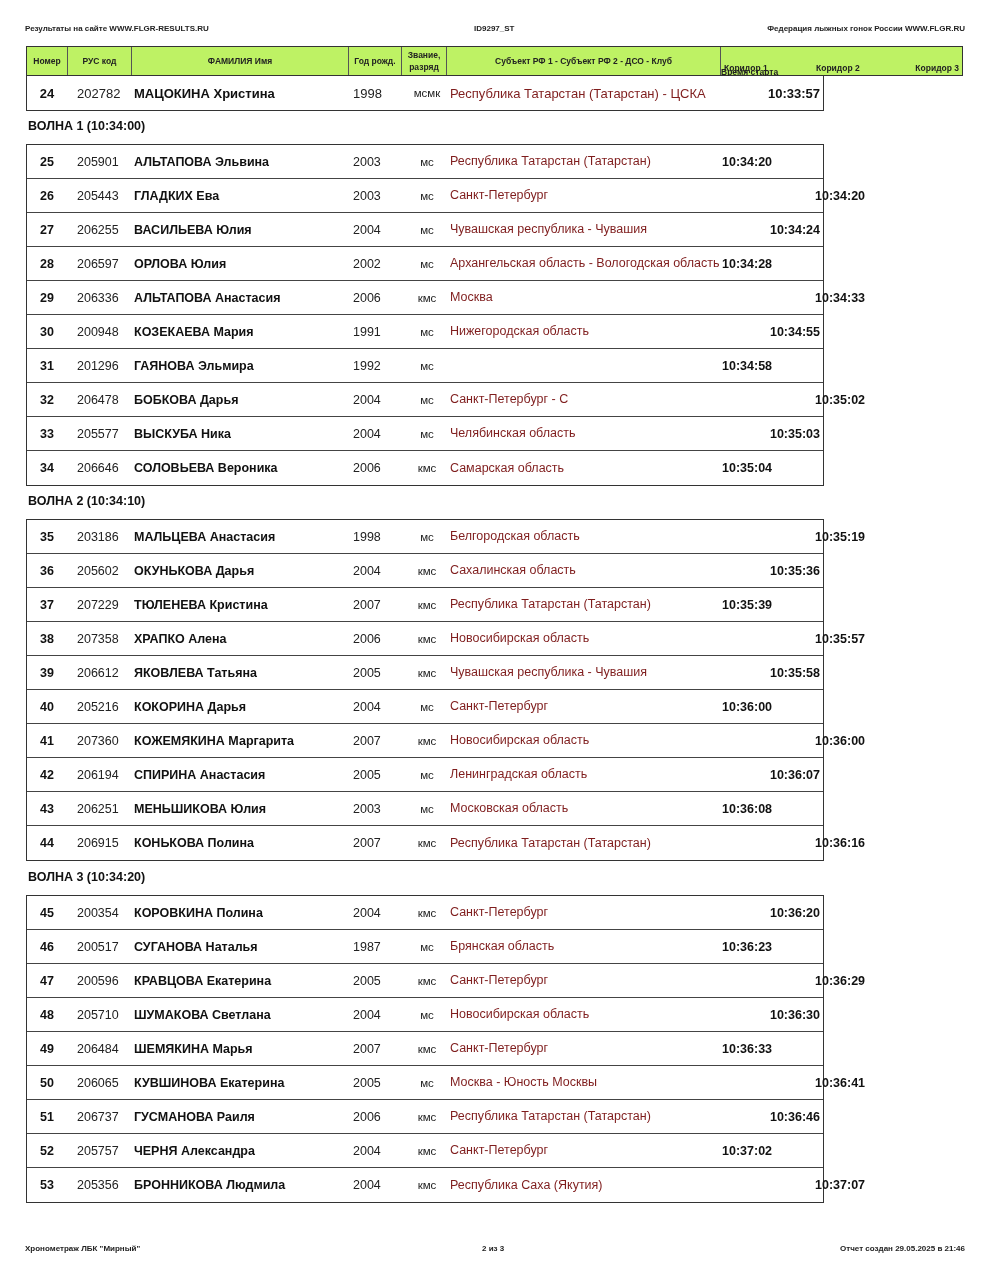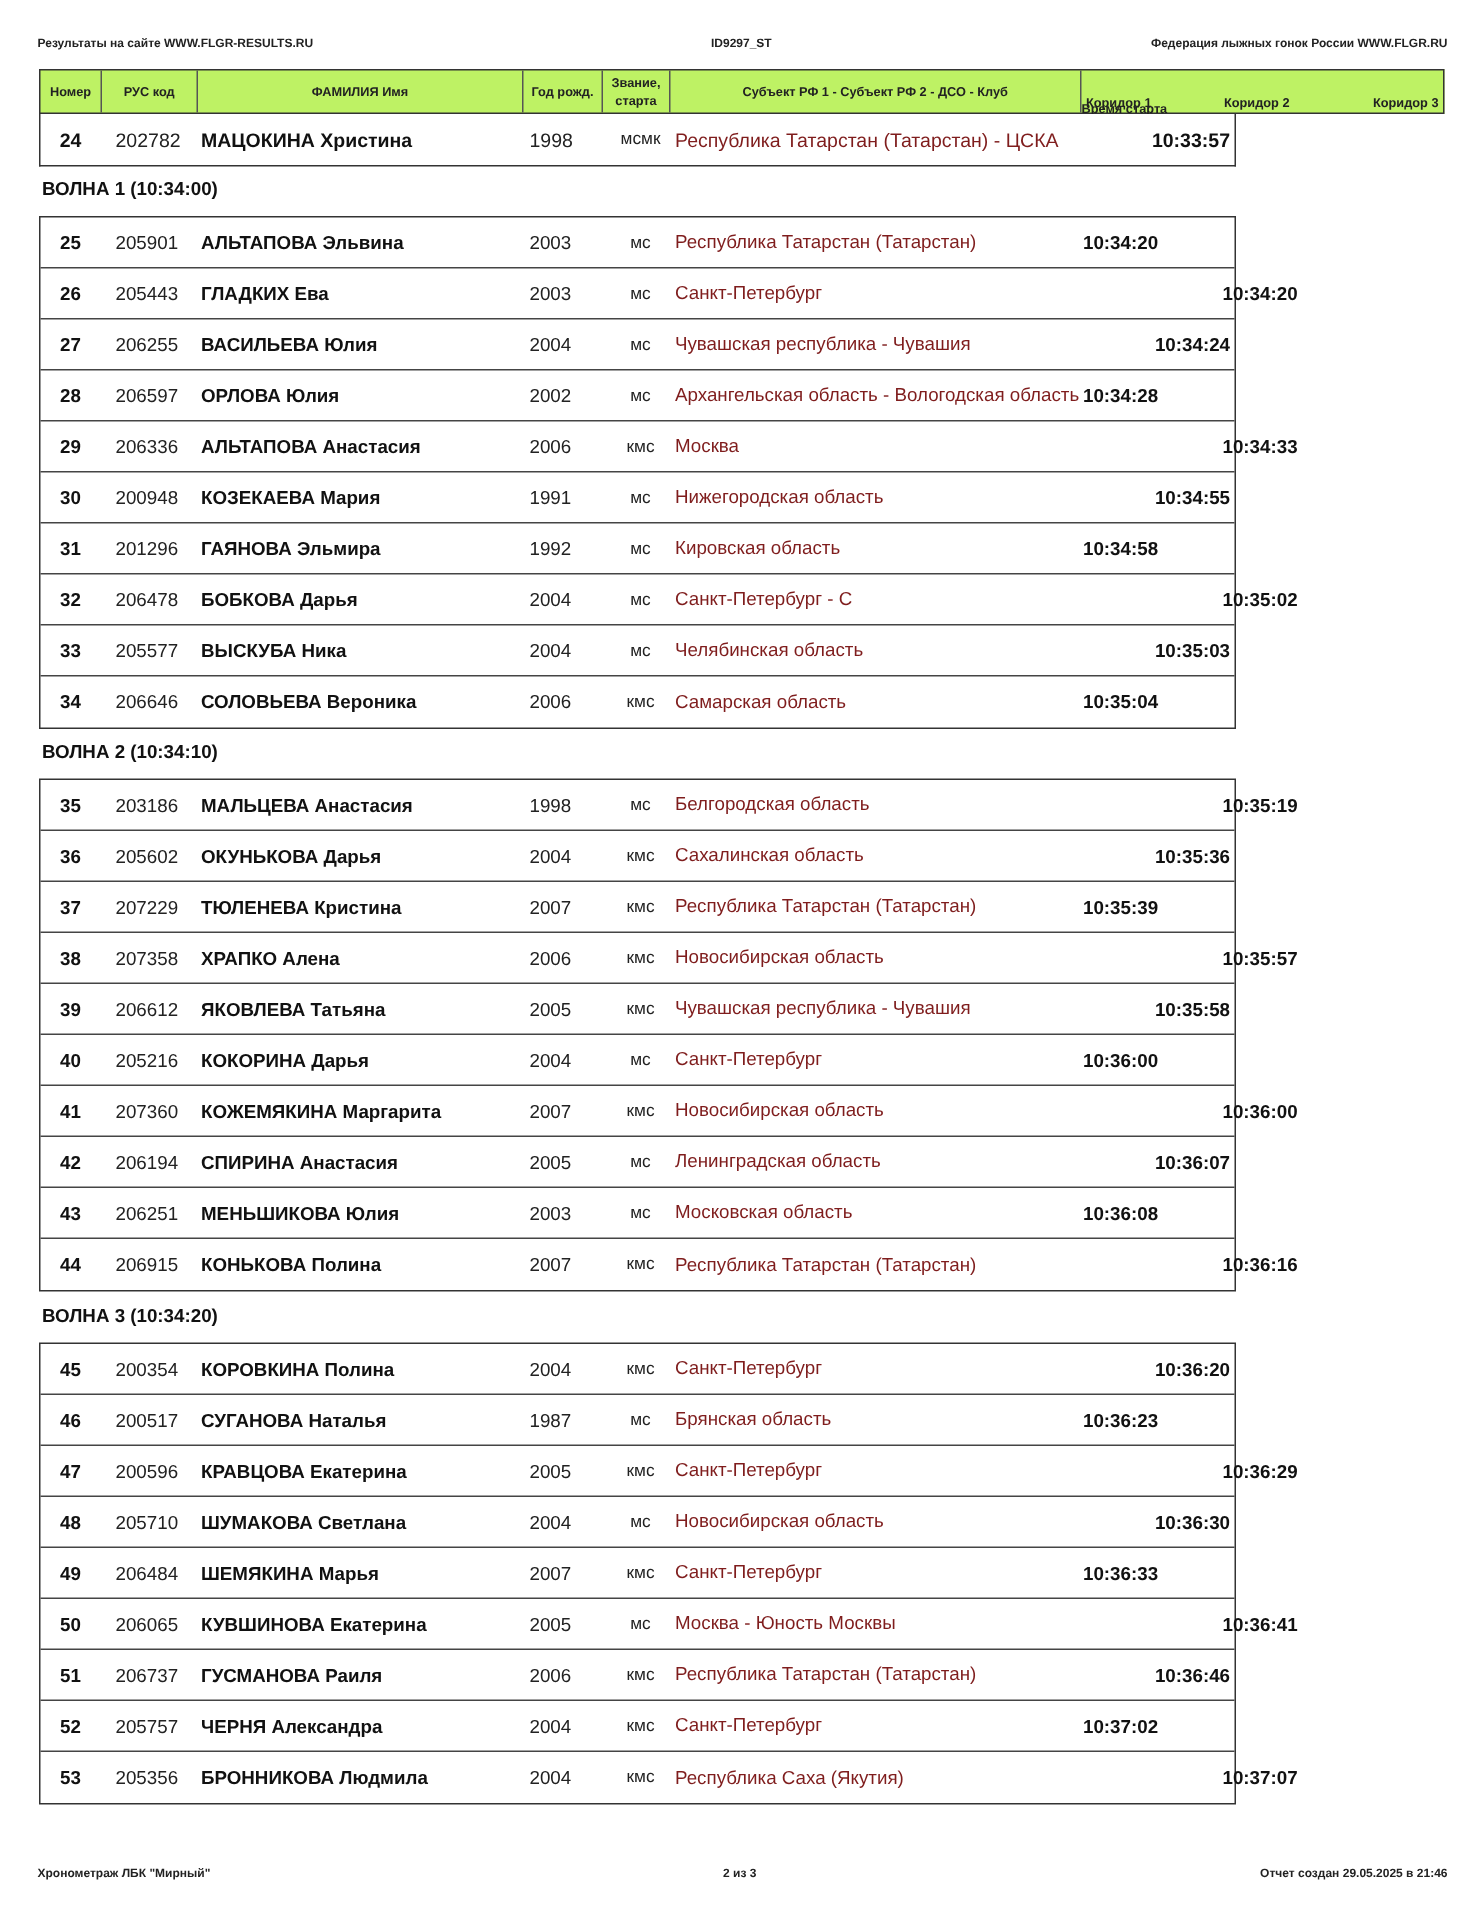--- a/index.html
+++ b/index.html
@@ -43,21 +43,21 @@
   <div class="left">Результаты на сайте WWW.FLGR-RESULTS.RU</div>
   <div class="center">ID9297_ST</div>
   <div class="right">Федерация лыжных гонок России WWW.FLGR.RU</div>
 </div>
 
 <div class="hdr">
   <div class="c" style="left:0;width:41px;">Номер</div>
   <div class="c" style="left:41px;width:64px;">РУС код</div>
   <div class="c" style="left:105px;width:217px;">ФАМИЛИЯ Имя</div>
   <div class="c" style="left:322px;width:53px;">Год рожд.</div>
-  <div class="c" style="left:375px;width:45px;">Звание, старта</div>
+  <div class="c" style="left:375px;width:45px;">Звание, разряд</div>
   <div class="c" style="left:420px;width:274px;">Субъект РФ 1 - Субъект РФ 2 - ДСО - Клуб</div>
   <div class="times">
     <div class="title">Время старта</div>
     <div class="k" style="left:3px;">Коридор 1</div>
     <div class="k" style="left:95px;">Коридор 2</div>
     <div class="k" style="right:3px;">Коридор 3</div>
   </div>
 </div>
 
 <div id="content">
@@ -141,21 +141,20 @@
         <span class="t1"></span>
         <span class="t2"></span>
         <span class="t3">10:34:55</span>
       </div>
       <div class="row">
         <span class="num">31</span>
         <span class="rus">201296</span>
         <span class="name">ГАЯНОВА Эльмира</span>
         <span class="year">1992</span>
         <span class="rank">мс</span>
-        <span class="region">Кировская область</span>
         <span class="t1">10:34:58</span>
         <span class="t2"></span>
         <span class="t3"></span>
       </div>
       <div class="row">
         <span class="num">32</span>
         <span class="rus">206478</span>
         <span class="name">БОБКОВА Дарья</span>
         <span class="year">2004</span>
         <span class="rank">мс</span>

